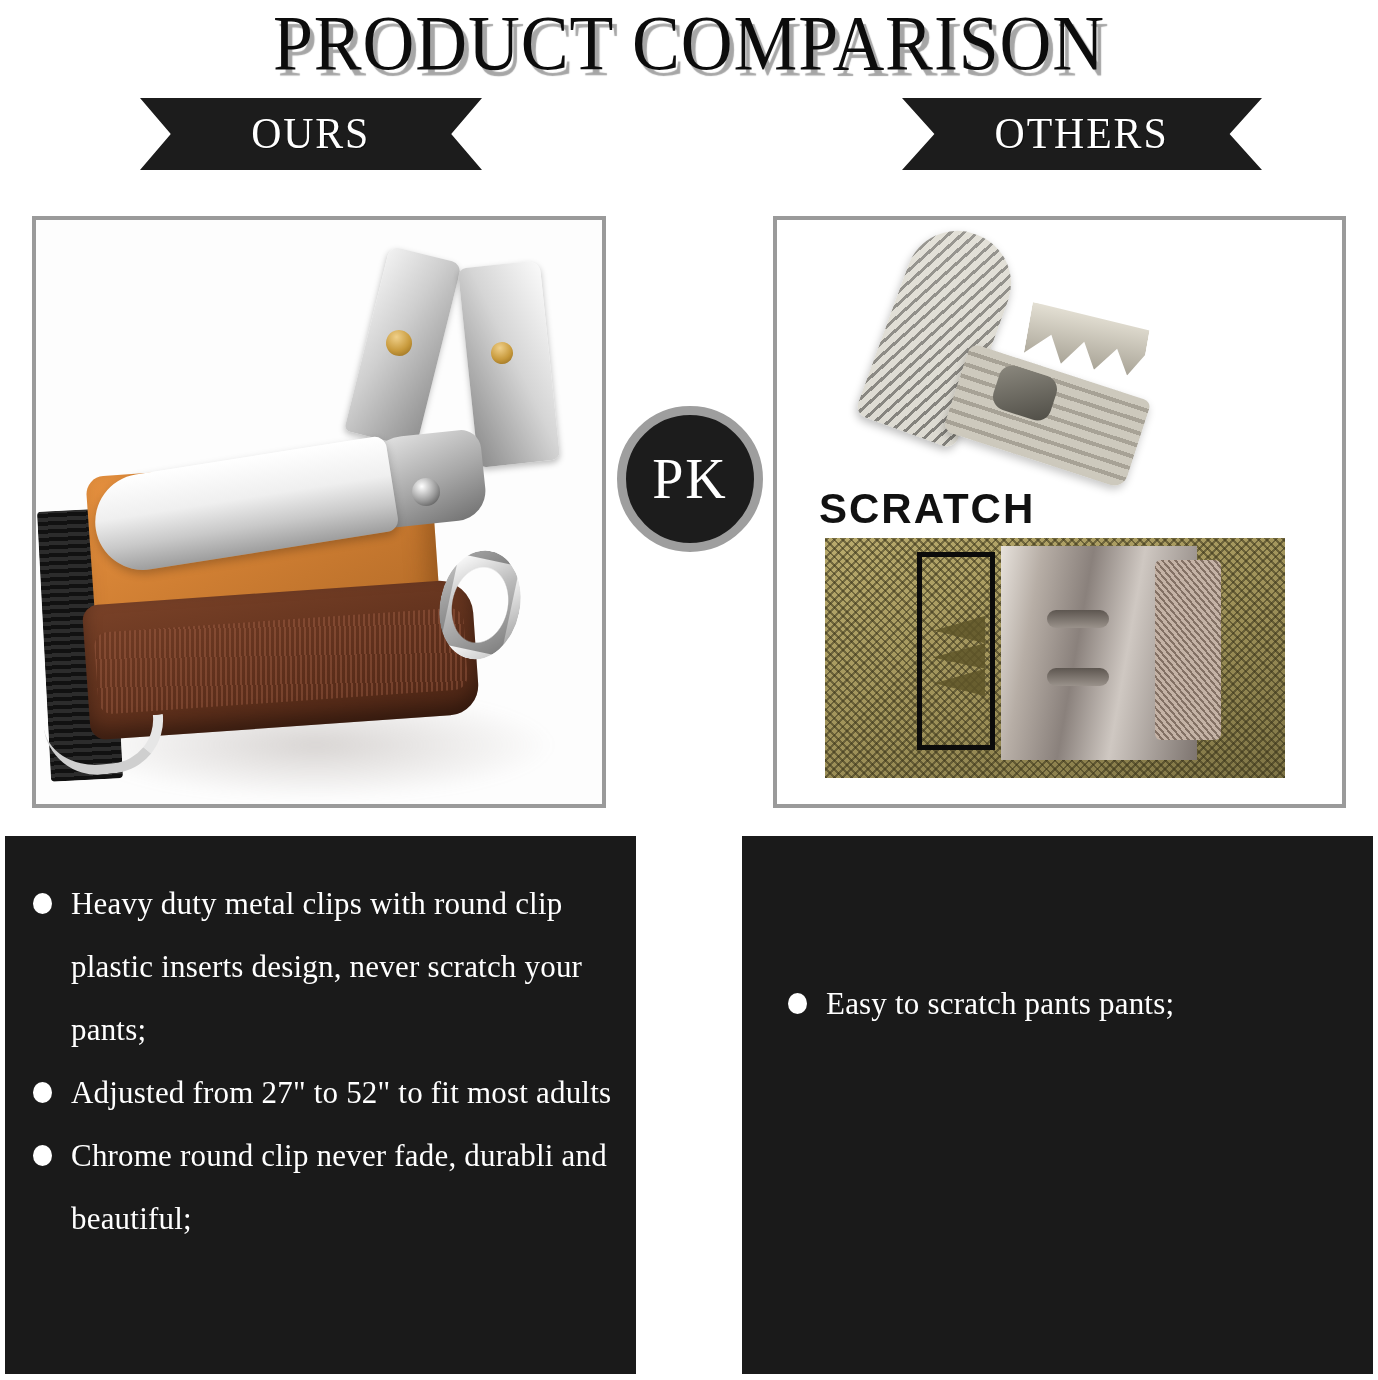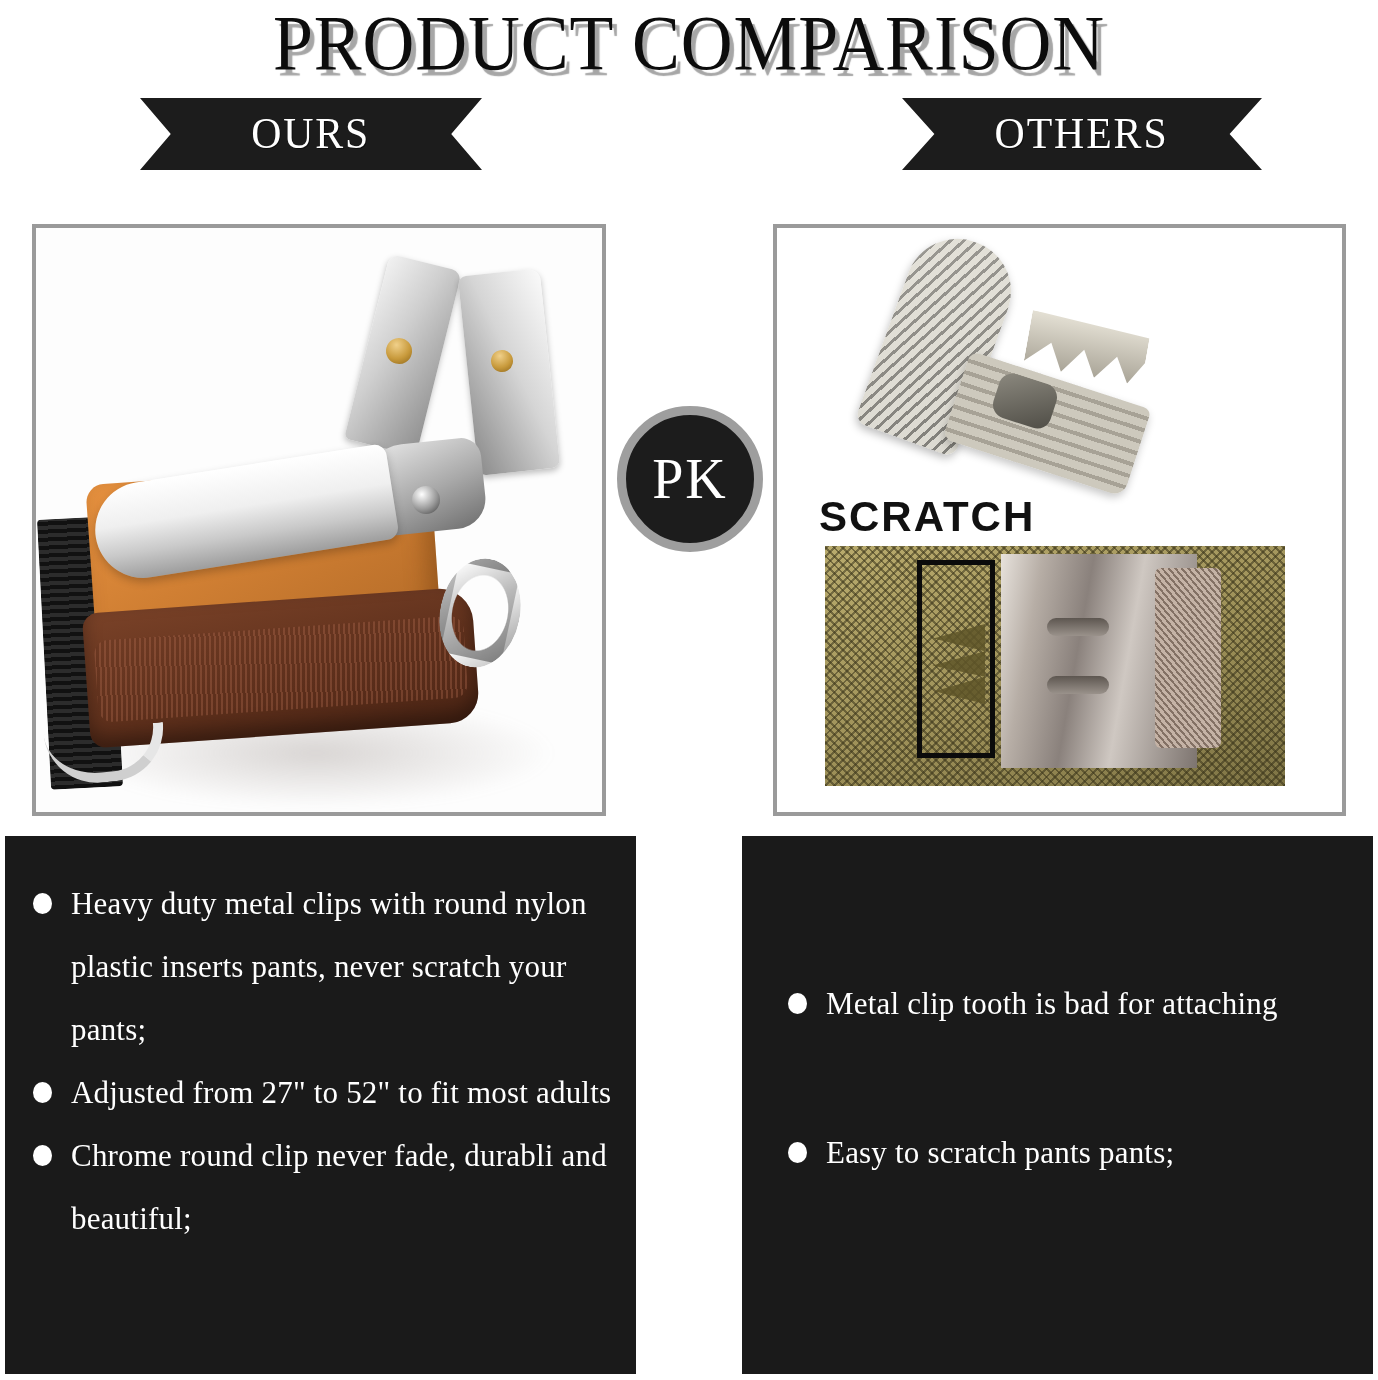--- a/index.html
+++ b/index.html
@@ -60,21 +60,20 @@
   #ribbon-ours  { left: 140px;  top: 98px;  width: 342px; }
   #ribbon-others{ left: 902px;  top: 98px;  width: 360px; text-align: right; }
 
   
   .photo-frame {
     position: absolute;
     background: #ffffff;
     border: 4px solid #9a9a9a;
     box-sizing: border-box;
     overflow: hidden;
-    margin-top: 8px;
   }
   #photo-ours   { left: 32px;  top: 216px; width: 574px; height: 592px; }
   #photo-others { left: 773px; top: 216px; width: 573px; height: 592px; }
 
   
   .scene-ours { position: absolute; inset: 0; background: #fdfdfd; }
   .ours-shadow-floor {
     position: absolute; left: 40px; top: 470px; width: 480px; height: 110px;
     background: radial-gradient(ellipse at 50% 50%, rgba(150,140,135,0.35) 0%, rgba(255,255,255,0) 70%);
     filter: blur(6px);
@@ -379,37 +378,33 @@
       <div class="scratch-teeth"></div>
       <div class="scratch-box"></div>
     </div>
   </div>
 </div>
 
 <div class="feature-panel" id="panel-ours">
   <ul class="bullet-list">
     <li class="bullet-item">
       <span class="bullet-dot"></span>
-      <span class="bullet-text">Heavy duty metal clips with round nylon plastic inserts pants, never scratch your pants;</span>
+      <span class="bullet-text">Heavy duty metal clips with round clip plastic inserts design, never scratch your pants;</span>
     </li>
     <li class="bullet-item">
       <span class="bullet-dot"></span>
       <span class="bullet-text">Adjusted from 27" to 52" to fit most adults</span>
     </li>
     <li class="bullet-item">
       <span class="bullet-dot"></span>
       <span class="bullet-text">Chrome round clip never fade, durabli and beautiful;</span>
     </li>
   </ul>
 </div>
 
 <div class="feature-panel" id="panel-others">
   <ul class="bullet-list">
     <li class="bullet-item">
       <span class="bullet-dot"></span>
-      <span class="bullet-text">Metal clip tooth is bad for attaching</span>
-    </li>
-    <li class="bullet-item">
-      <span class="bullet-dot"></span>
       <span class="bullet-text">Easy to scratch pants pants;</span>
     </li>
   </ul>
 </div>
 
 </body></html>

